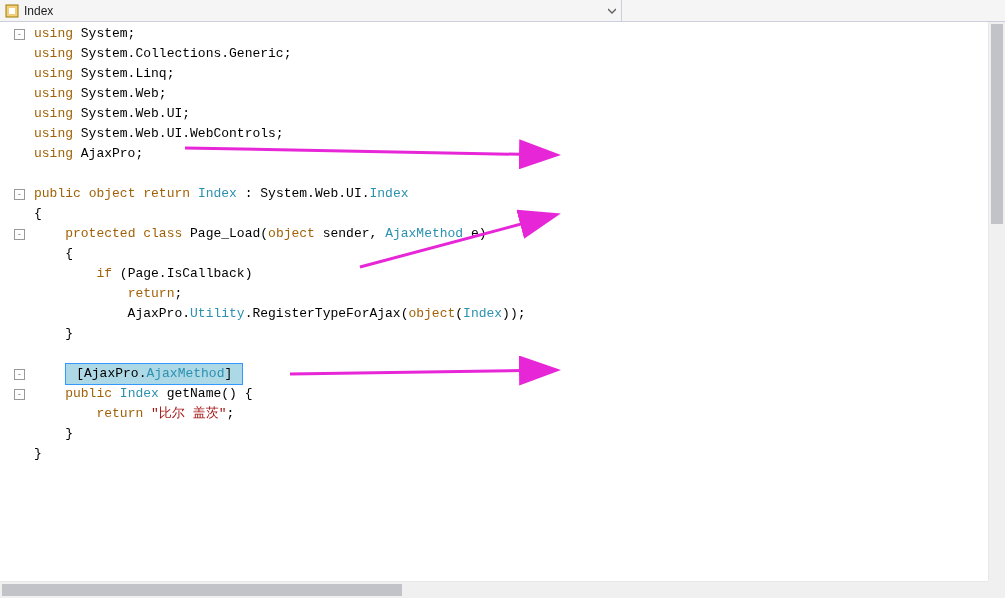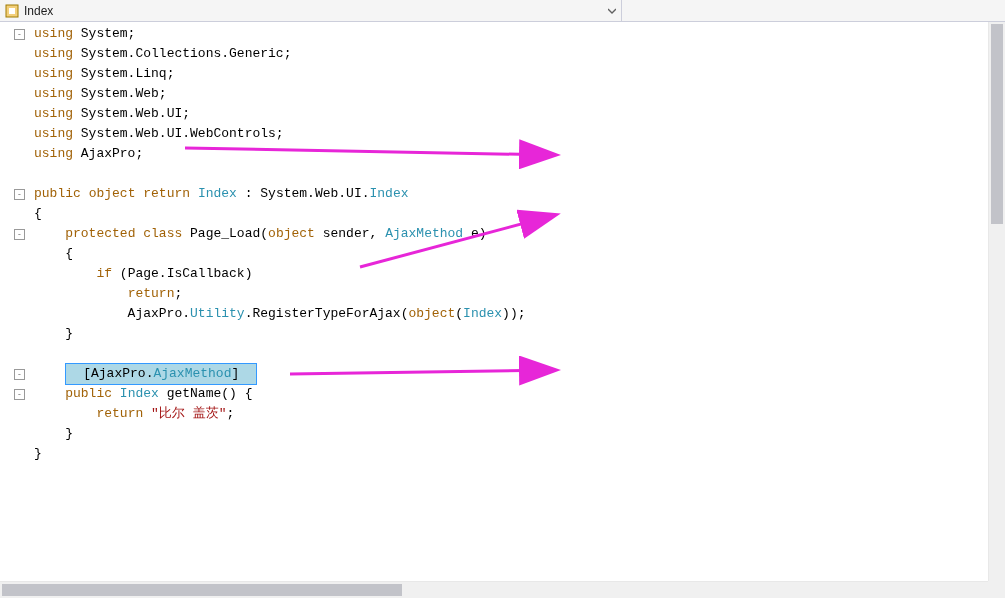--- a/index.html
+++ b/index.html
@@ -74,21 +74,21 @@
   .code {
     flex:1;
     padding:2px 0 0 12px;
     white-space:pre;
     line-height:20px;
     color:#000;
   }
   .kw { color:#a16207; }
   .typ { color:#2b91af; }
   .str { color:#a31515; }
-  .hl { background:#add8e6; border:1px solid #3399ff; padding:0 17px; margin:-1px 0; display:inline-block; }
+  .hl { background:#add8e6; border:1px solid #3399ff; padding:0 10px; margin:-1px 0; display:inline-block; }
   
   .arrow {
     position:absolute;
     pointer-events:none;
   }
   .arrow line { stroke:#e726d8; stroke-width:3; }
   .arrow polygon { fill:#e726d8; }
   
   .vscroll {
     position:absolute;

